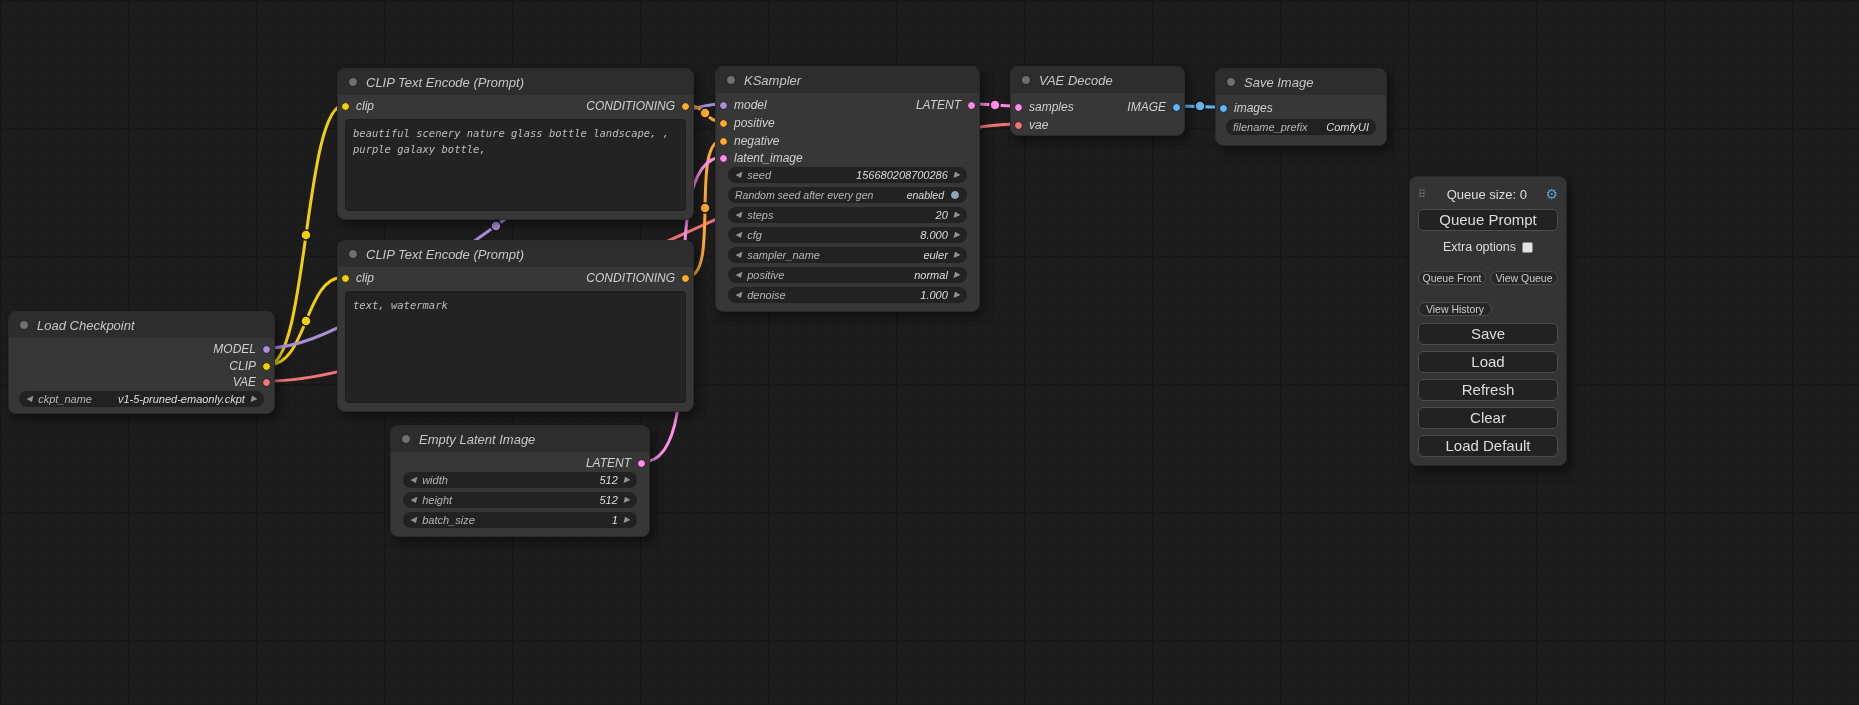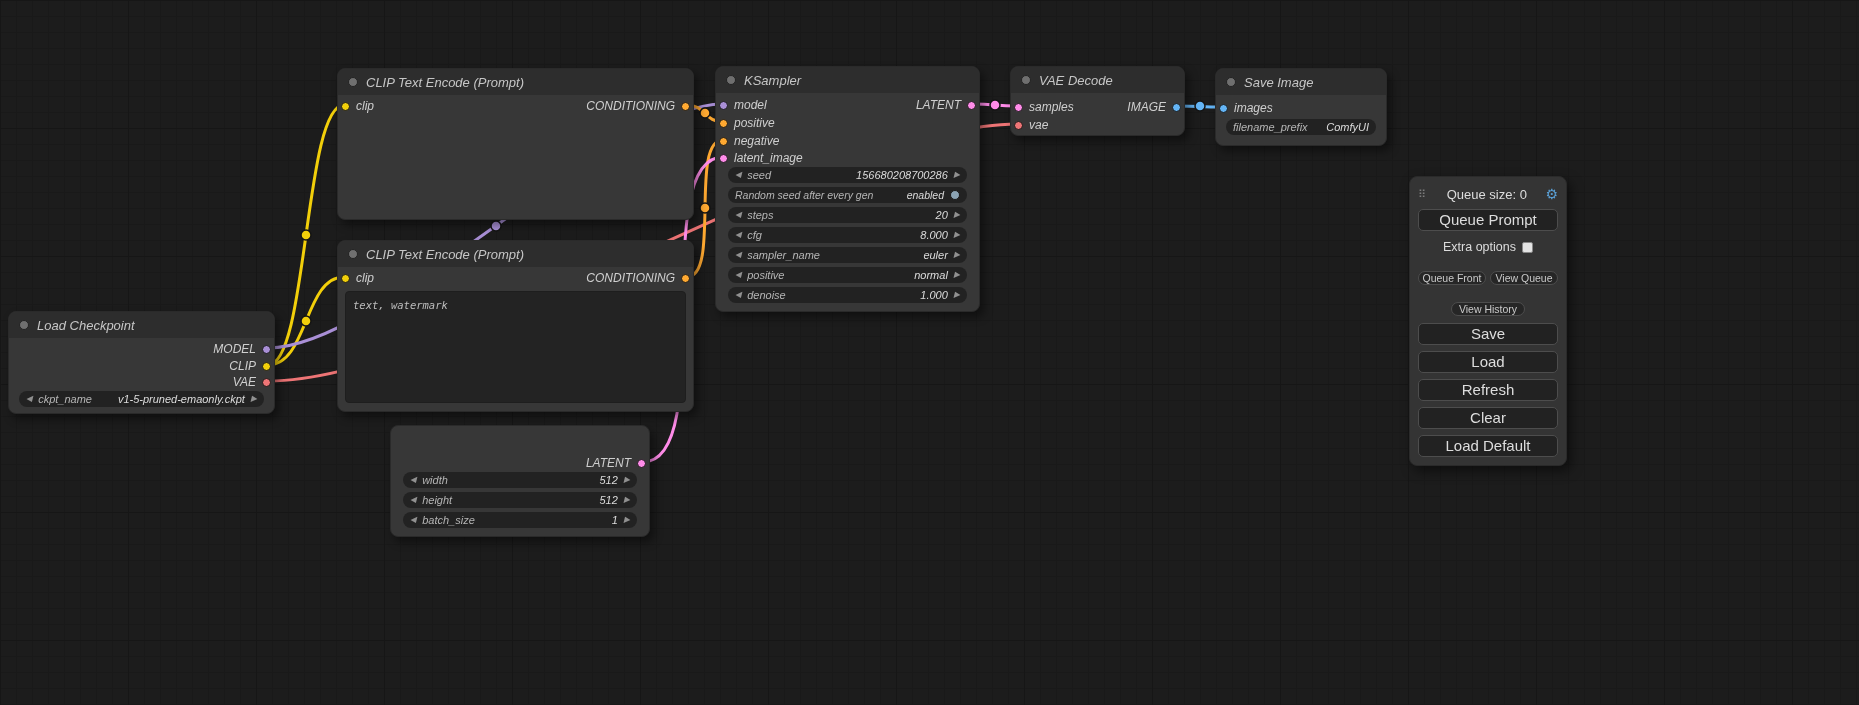--- a/index.html
+++ b/index.html
@@ -69,21 +69,21 @@
   .qbtn{
     display:block;width:100%;background:#222;border:1px solid #4d4d4d;border-radius:5px;
     color:#ddd;font-family:"Liberation Sans",sans-serif;font-size:15px;height:22px;
     margin-top:6px;text-align:center;line-height:20px;cursor:pointer;
   }
   .qbtn.small{font-size:10.5px;height:14px;line-height:12px;border-radius:8px;color:#c9c9c9;background:#262626;margin-top:12px}
   .extra{display:flex;align-items:center;justify-content:center;gap:6px;font-size:12.5px;color:#ddd;margin-top:9px;height:14px}
   .chk{width:11px;height:11px;background:#e4e4e4;border:1px solid #888;border-radius:2px;display:inline-block}
   .qrow{display:flex;gap:4px;margin-top:5px}
   .qrow .qbtn.small{flex:1}
-  .qrow.center{justify-content:center}
+  .qrow.center{justify-content:flex-start}
   .qrow.center .qbtn.small{flex:0 0 74px}
   .qbtn.mt{margin-top:7px}
 </style>
 </head>
 <body>
 
 <svg id="wires" width="1859" height="705">
   <path class="w s-clip" d="M268,365 C308,365 304,105 344,105"></path>
   <path class="w s-clip" d="M268,365 C308,365 304,277 344,277"></path>
   <path class="w s-model" d="M268,348 C382,348 609,104 723,104"></path>
@@ -135,39 +135,44 @@
     <span>CLIP Text Encode (Prompt)</span>
   </div>
   <div class="slot in" style="top:29px">
     <span class="sdot d-clip"></span>
     <span>clip</span>
   </div>
   <div class="slot out" style="top:29px">
     <span>CONDITIONING</span>
     <span class="sdot d-cond"></span>
   </div>
+  <div class="ptext" style="top:50px;left:7px;right:7px;bottom:8px">beautiful scenery nature glass bottle landscape, , purple galaxy bottle,</div>
 </div>
 
 <div class="node" style="left:337px;top:240px;width:357px;height:172px">
   <div class="ntitle">
     <span class="tdot"></span>
     <span>CLIP Text Encode (Prompt)</span>
   </div>
   <div class="slot in" style="top:29px">
     <span class="sdot d-clip"></span>
     <span>clip</span>
   </div>
   <div class="slot out" style="top:29px">
     <span>CONDITIONING</span>
     <span class="sdot d-cond"></span>
   </div>
   <div class="ptext" style="top:50px;left:7px;right:7px;bottom:8px">text, watermark</div>
 </div>
 
 <div class="node" style="left:390px;top:425px;width:260px;height:112px">
+  <div class="ntitle">
+    <span class="tdot"></span>
+    <span>Empty Latent Image</span>
+  </div>
   <div class="slot out" style="top:29px">
     <span>LATENT</span>
     <span class="sdot d-latent"></span>
   </div>
   <div class="widget" style="top:46px;left:12px;right:12px">
     <span class="arr">◀</span>
     <span>width</span>
     <span class="wvalue">512</span>
     <span class="arr">▶</span>
   </div>

